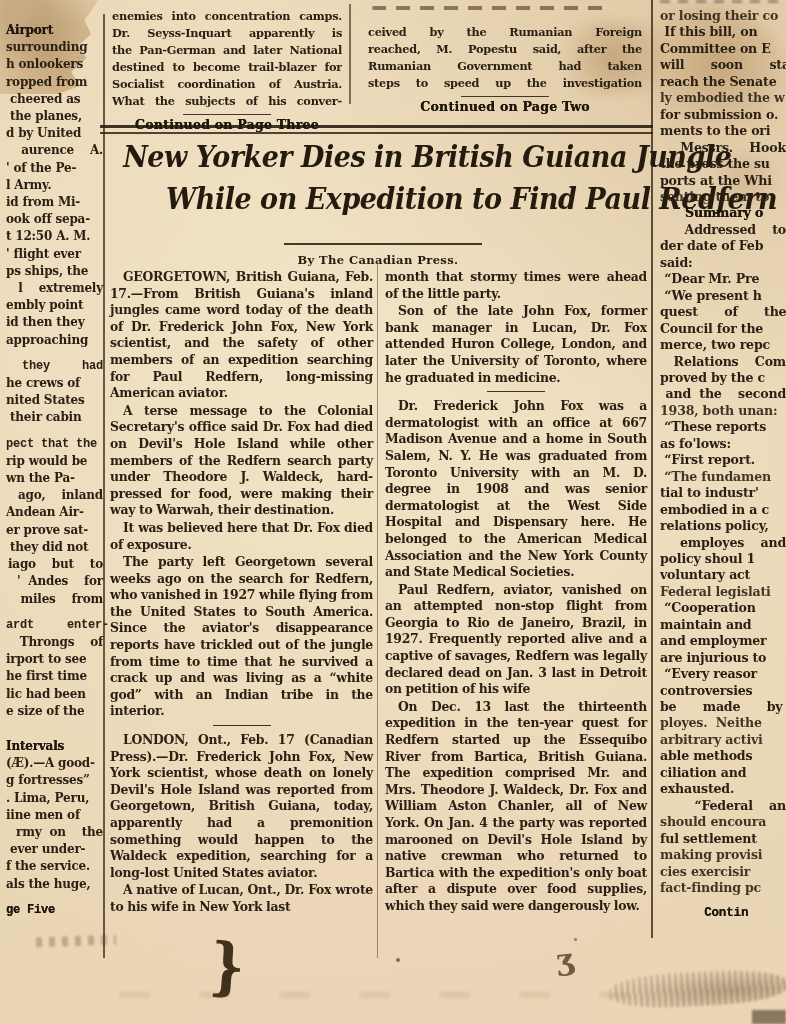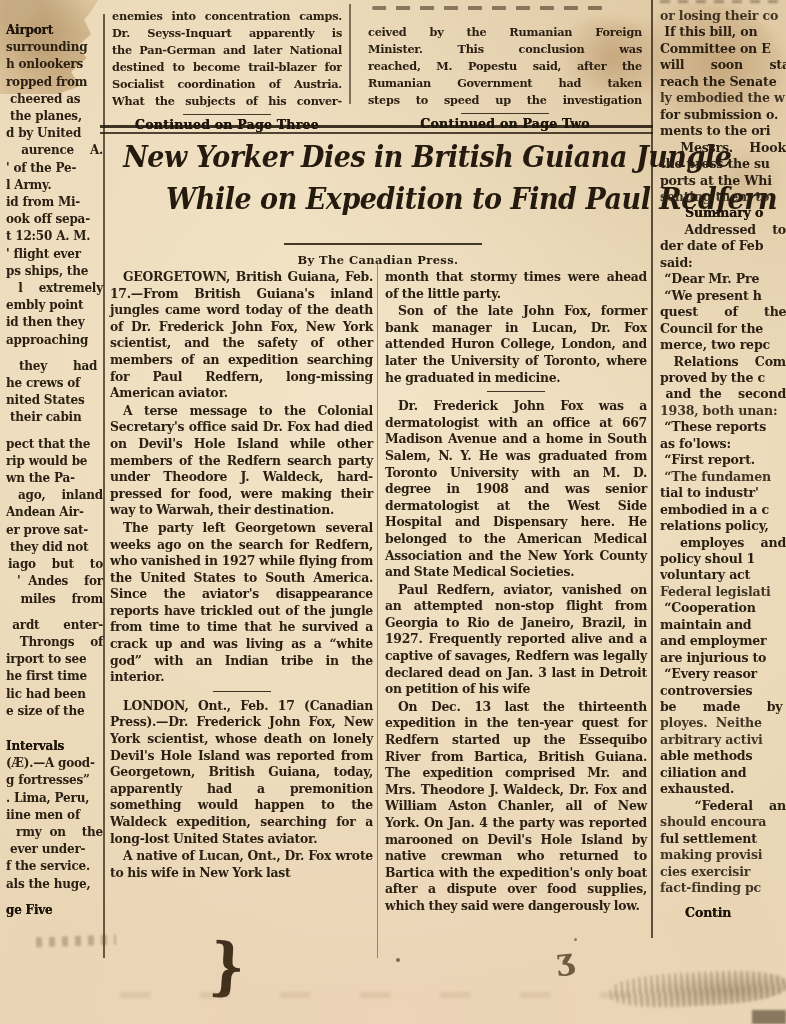--- a/index.html
+++ b/index.html
@@ -21,21 +21,21 @@
   #vr-artmid{left:377px; top:264px; width:1.3px; height:694px; background:rgba(52,38,22,.45);}
   #double-rule{position:absolute; left:100px; top:125px; width:553px; height:4px;
     border-top:3px solid rgba(38,27,14,.88); border-bottom:2px solid rgba(38,27,14,.8);}
   #headline-divider{position:absolute; left:284px; top:243px; width:198px; border-top:2px solid rgba(38,27,14,.85);}
   
   .strip .sline{white-space:pre; font-weight:bold;}
   #leftstrip{position:absolute; left:6px; top:22px; width:97px; font-size:12px; line-height:17.2px; letter-spacing:-0.2px;}
   #rightstrip{position:absolute; left:660px; top:8px; width:126px; font-size:12.6px; line-height:16.45px; letter-spacing:-0.2px; overflow:hidden; height:940px;}
   .b{text-shadow:0 0 .6px currentColor; color:#1e150b;}
   .c{text-align:center;}
-  .gap{margin-top:9px;}
+  .gap{margin-top:9px;font-family:Liberation Mono, monospace;}
   .gap2{margin-top:18px;}
   .w1{word-spacing:4px;text-align:right;}
   .w2{word-spacing:9px;}
   .sm{filter:blur(.55px); opacity:.88;}
   
   .topwrap{position:absolute;}
   #topcol1-wrap{left:112px; top:8px; width:230px;}
   #topcol2-wrap{left:368px; top:24px; width:274px;}
   .topcol .tl{font-size:11.3px; font-weight:bold; line-height:17px; letter-spacing:-0.25px;
     text-align:justify; text-align-last:justify; white-space:nowrap; overflow:hidden;}
@@ -179,40 +179,40 @@
         <div class="tl"> What the subjects of his conver-</div>
       </div>
     <div class="cont-rule"></div>
     <div class="cont">Continued on Page Three</div>
   </div>
 
   <div class="topwrap" id="topcol2-wrap">
     <div class="topcol">
 
     <div class="tl">ceived by the Rumanian Foreign</div>
-        <div class="tl">Minister. This conclusion was</div>
         <div class="tl">reached, M. Popestu said, after the</div>
         <div class="tl">Rumanian Government had taken</div>
         <div class="tl">steps to speed up the investigation</div>
       </div>
     <div class="cont-rule"></div>
     <div class="cont">Continued on Page Two</div>
   </div>
 
   <div id="headline">
     <div class="hl c" id="hl1">New Yorker Dies in British Guiana Jungle</div>
     <div class="hl c" id="hl2">While on Expedition to Find Paul Redfern</div>
   </div>
   <div id="headline-divider"></div>
   <div id="byline">By The Canadian Press.</div>
 
   <div class="artcol" id="artcol1">
 
   <div class="pitem para">GEORGETOWN, British Guiana, Feb. 17.—From British Guiana's inland jungles came word today of the death of Dr. Frederick John Fox, New York scientist, and the safety of other members of an expedition searching for Paul Redfern, long-missing American aviator.</div>
       <div class="pitem para">A terse message to the Colonial Secretary's office said Dr. Fox had died on Devil's Hole Island while other members of the Redfern search party under Theodore J. Waldeck, hard-pressed for food, were making their way to Warwah, their destination.</div>
+      <div class="pitem para">It was believed here that Dr. Fox died of exposure.</div>
       <div class="pitem para">The party left Georgetown several weeks ago on the search for Redfern, who vanished in 1927 while flying from the United States to South America. Since the aviator's disappearance reports have trickled out of the jungle from time to time that he survived a crack up and was living as a “white god” with an Indian tribe in the interior.</div>
       <div class="pitem rule"></div>
       <div class="pitem para">LONDON, Ont., Feb. 17 (Canadian Press).—Dr. Frederick John Fox, New York scientist, whose death on lonely Devil's Hole Island was reported from Georgetown, British Guiana, today, apparently had a premonition something would happen to the Waldeck expedition, searching for a long-lost United States aviator.</div>
       <div class="pitem para">A native of Lucan, Ont., Dr. Fox wrote to his wife in New York last</div>
     </div>
   <div class="artcol" id="artcol2">
 
   <div class="pitem para noindent">month that stormy times were ahead of the little party.</div>
       <div class="pitem para">Son of the late John Fox, former bank manager in Lucan, Dr. Fox attended Huron College, London, and later the University of Toronto, where he graduated in medicine.</div>
       <div class="pitem rule"></div>

